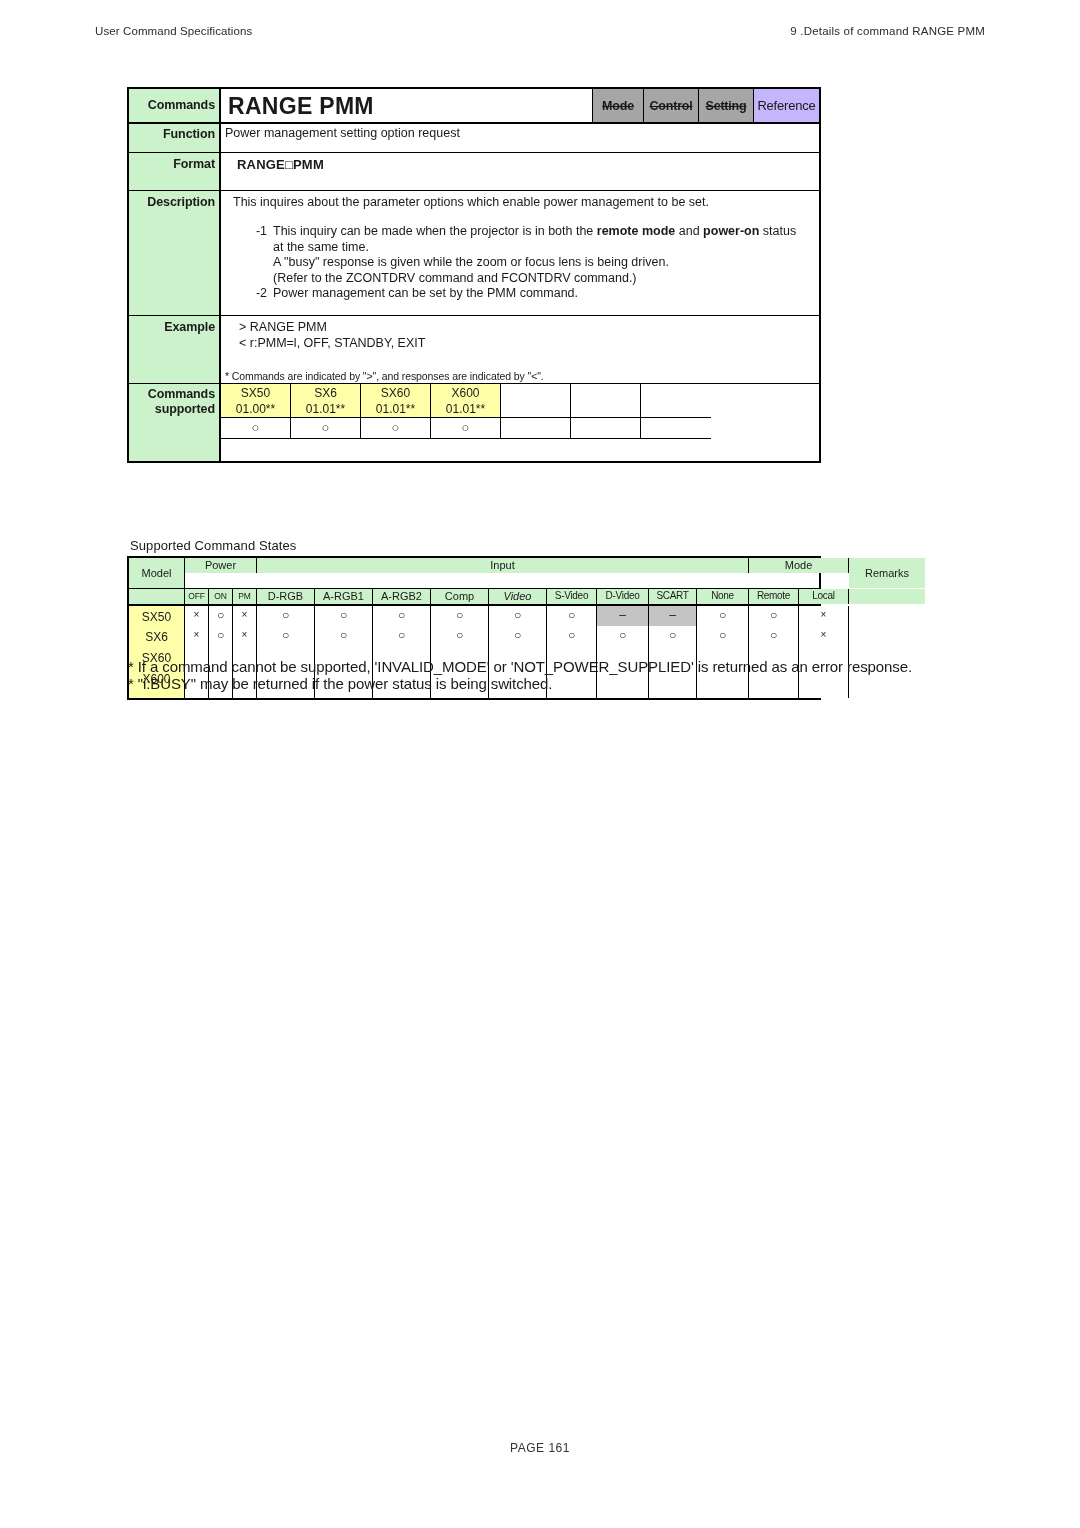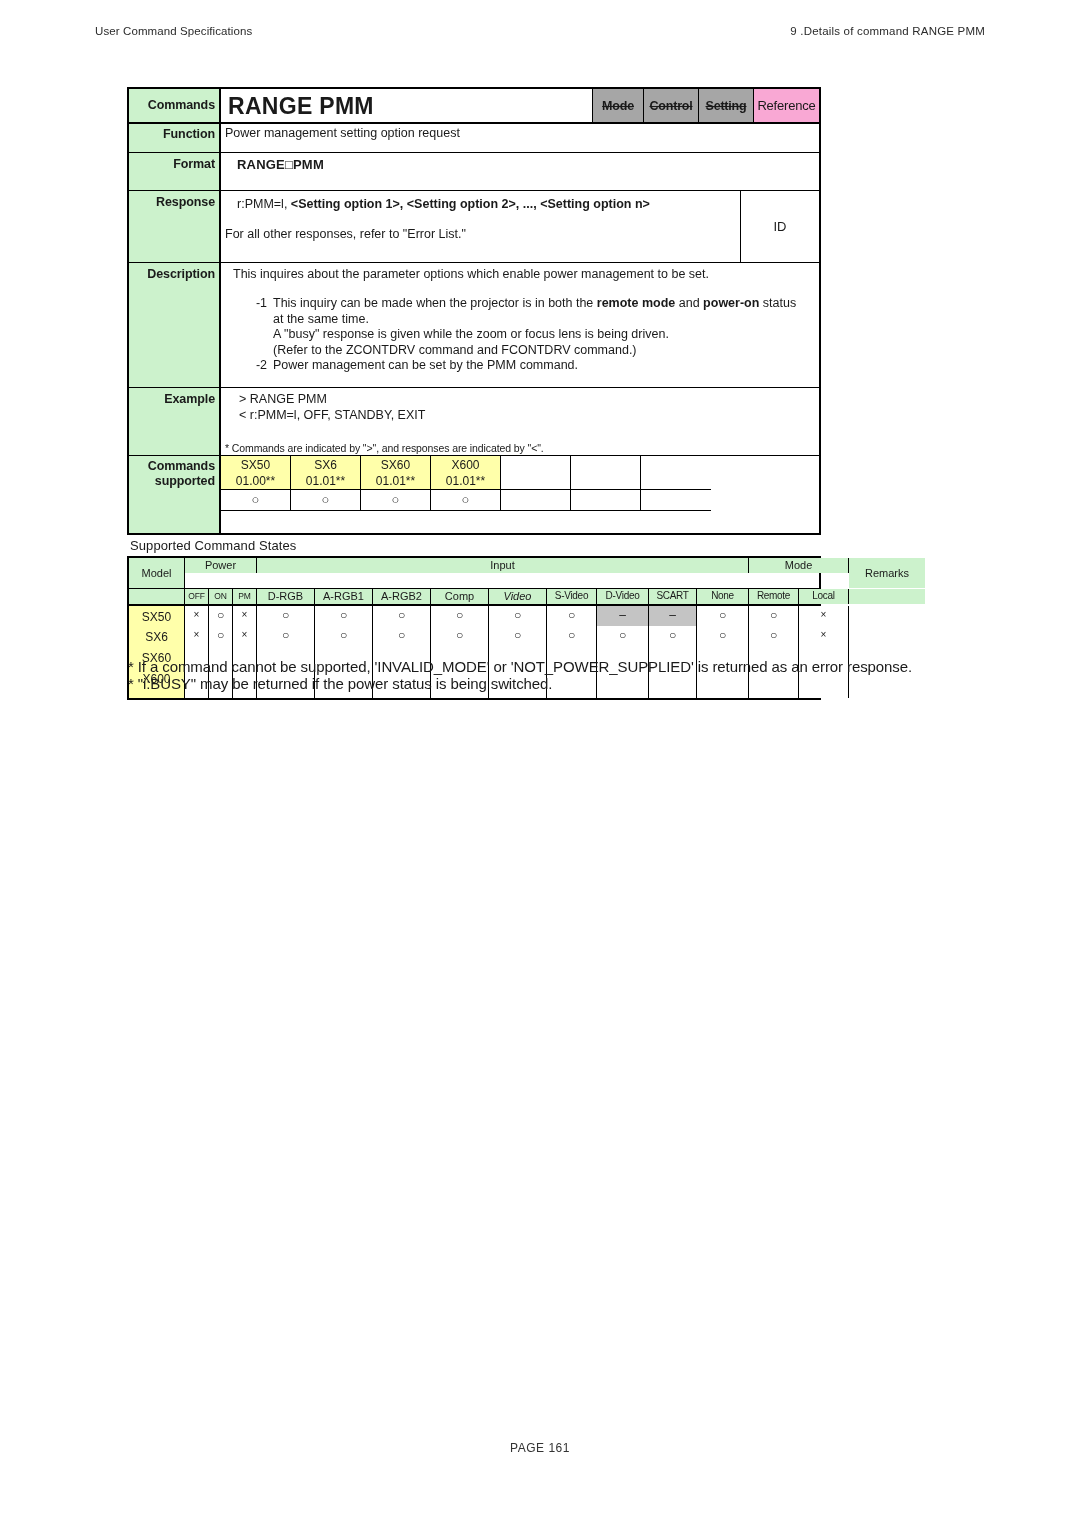--- a/index.html
+++ b/index.html
@@ -91,21 +91,21 @@
     font-weight: bold;
     display: flex;
     align-items: center;
     justify-content: center;
     text-decoration: line-through;
     text-decoration-thickness: 1.4px;
     letter-spacing: -0.2px;
   }
   .cat.wide { width: 55px; }
   .cat.active {
-    background: #f9a8d4;
+    background: #c4b5fd;
     text-decoration: none;
     font-weight: normal;
     width: 66px;
     font-size: 13px;
   }
 
   
   .row-function .body-cell { padding-top: 2px; height: 28px; }
 
   
@@ -292,28 +292,20 @@
   <div class="cmd-row row-function">
     <div class="lbl">Function</div>
     <div class="body-cell">Power management setting option request</div>
   </div>
 
   <div class="cmd-row row-format">
     <div class="lbl">Format</div>
     <div class="body-cell">RANGE□PMM</div>
   </div>
 
-  <div class="cmd-row row-response">
-    <div class="lbl">Response</div>
-    <div class="resp-main">
-      <div><span>r:PMM=l, </span><b>&lt;Setting option 1&gt;, &lt;Setting option 2&gt;, ..., &lt;Setting option n&gt;</b></div>
-      <div class="line2">For all other responses, refer to "Error List."</div>
-    </div>
-    <div class="resp-id">ID</div>
-  </div>
 
   <div class="cmd-row row-desc">
     <div class="lbl">Description</div>
     <div class="body-cell">
       <div class="desc-intro">This inquires about the parameter options which enable power management to be set.</div>
       <div id="desc-items">
           <div class="numbered">
             <div class="num">-1</div>
             <div class="txt">This inquiry can be made when the projector is in both the <b>remote mode</b> and <b>power-on</b> status<br>at the same time.<br>A "busy" response is given while the zoom or focus lens is being driven.<br>(Refer to the ZCONTDRV command and FCONTDRV command.)</div>
           </div>

